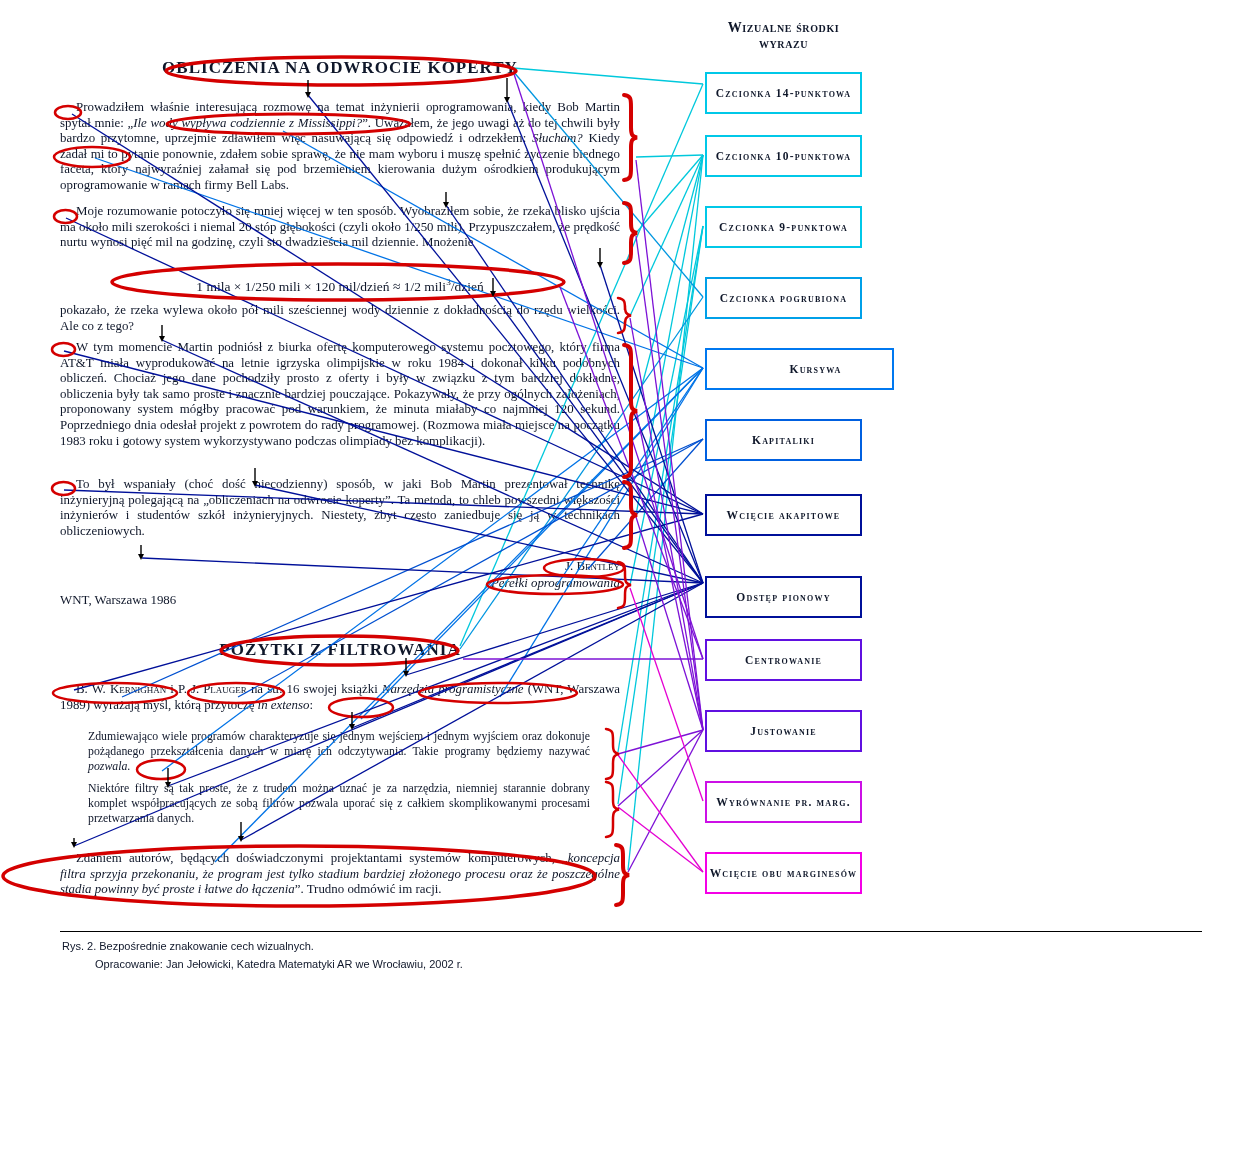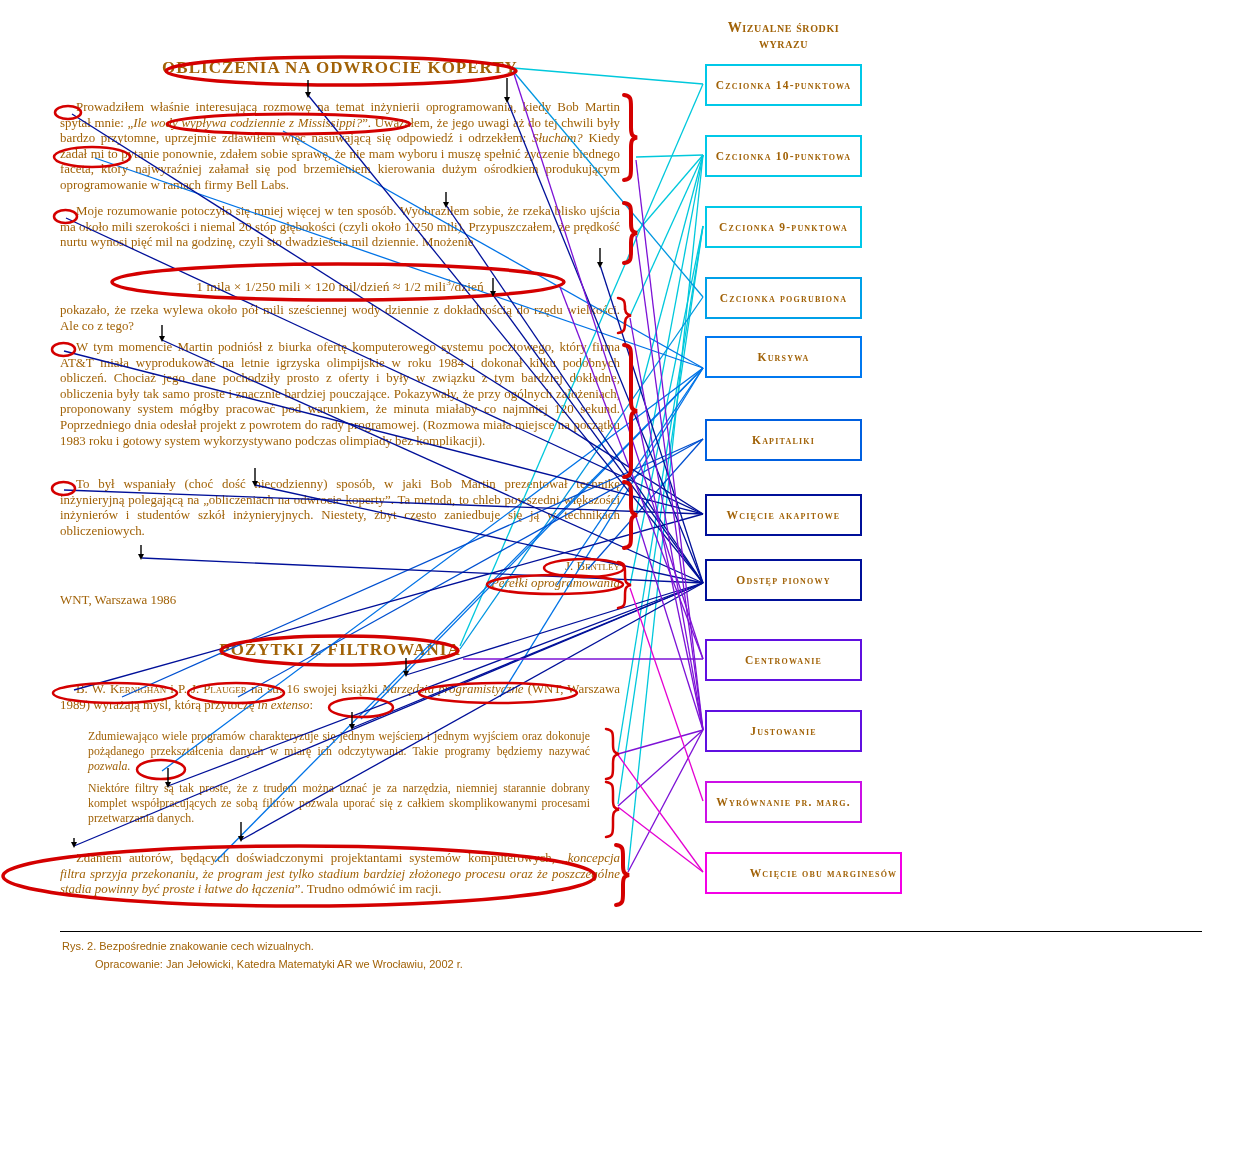--- a/index.html
+++ b/index.html
@@ -1,17 +1,17 @@
 <!DOCTYPE html>
 <html><head>
 <meta charset="utf-8">
 <style>
   html,body{margin:0;padding:0;background:#fff}
   .page{position:relative;width:1239px;height:1170px;background:#fff;
-        font-family:"Liberation Serif","DejaVu Serif",serif;color:#a16207;overflow:hidden}
+        font-family:"Liberation Serif","DejaVu Serif",serif;color:#0f172a;overflow:hidden}
   .block{position:absolute;text-align:justify}
   .block .i{font-style:italic}
   .block .sc{font-variant:small-caps}
   .block .sup{vertical-align:super;font-size:68%}
   .hdr{position:absolute;left:703px;top:20px;width:161px;text-align:center;
        font-weight:bold;font-variant:small-caps;font-size:14px;letter-spacing:.6px}
   .box{position:absolute;left:705px;width:153px;height:38px;border:2px solid #000;
        display:flex;align-items:center;justify-content:center;background:#fff}
   .box span{font-variant:small-caps;font-weight:bold;font-size:11.5px;letter-spacing:1.2px;white-space:nowrap}
   .rule{position:absolute;left:60px;top:931px;width:1142px;border-top:1.5px solid #000}
@@ -34,54 +34,54 @@
       <div class="block" style="top: 559px; left: 60px; width: 560px; font-size: 12.9px; line-height: 15.6px; text-align: right;"><span class="sc">J. Bentley</span></div>
       <div class="block" style="top: 576px; left: 60px; width: 560px; font-size: 12.9px; line-height: 15.6px; text-align: right;"><span class="i">Perełki oprogramowania</span></div>
       <div class="block" style="top: 593px; left: 60px; width: 560px; font-size: 12.9px; line-height: 15.6px; text-align: left;"><span>WNT, Warszawa 1986</span></div>
       <div class="block" style="top: 640px; left: 60px; width: 560px; font-size: 17px; line-height: 20px; text-align: center; font-weight: bold; letter-spacing: 1px;"><span>POŻYTKI Z FILTROWANIA</span></div>
       <div class="block" style="top: 682px; left: 60px; width: 560px; font-size: 12.9px; line-height: 15.6px; text-indent: 16px;"><span class="sc">B. W. Kernighan</span><span> i </span><span class="sc">P. J. Plauger</span><span> na str. 16 swojej książki </span><span class="i">Narzędzia programistyczne</span><span> (WNT, Warszawa 1989) wyrażają myśl, którą przytoczę </span><span class="i">in extenso</span><span>:</span></div>
       <div class="block" style="top: 729px; left: 88px; width: 502px; font-size: 11.8px; line-height: 15.2px;"><span>Zdumiewająco wiele programów charakteryzuje się jednym wejściem i jednym wyjściem oraz dokonuje pożądanego przekształcenia danych w miarę ich odczytywania. Takie programy będziemy nazywać </span><span class="i">pozwala</span><span>.</span></div>
       <div class="block" style="top: 781px; left: 88px; width: 502px; font-size: 11.8px; line-height: 15.2px;"><span>Niektóre filtry są tak proste, że z trudem można uznać je za narzędzia, niemniej starannie dobrany komplet współpracujących ze sobą filtrów pozwala uporać się z całkiem skomplikowanymi procesami przetwarzania danych.</span></div>
       <div class="block" style="top: 851px; left: 60px; width: 560px; font-size: 12.9px; line-height: 15.6px; text-indent: 16px;"><span>Zdaniem autorów, będących doświadczonymi projektantami systemów komputerowych, „</span><span class="i">koncepcja filtra sprzyja przekonaniu, że program jest tylko stadium bardziej złożonego procesu oraz że poszczególne stadia powinny być proste i łatwe do łączenia</span><span>”. Trudno odmówić im racji.</span></div>
     </div>
   <div id="boxes">
-      <div class="box" style="top: 64px; border-color: rgb(0, 200, 232);">
+      <div class="box" style="top: 72px; border-color: rgb(0, 200, 232);">
         <span>Czcionka 14-punktowa</span>
       </div>
       <div class="box" style="top: 135px; border-color: rgb(0, 200, 232);">
         <span>Czcionka 10-punktowa</span>
       </div>
       <div class="box" style="top: 206px; border-color: rgb(0, 200, 232);">
         <span>Czcionka 9-punktowa</span>
       </div>
       <div class="box" style="top: 277px; border-color: rgb(0, 160, 232); justify-content: center;">
         <span>Czcionka pogrubiona</span>
       </div>
-      <div class="box" style="top: 336px; border-color: rgb(0, 120, 240);">
+      <div class="box" style="top: 348px; border-color: rgb(0, 120, 240); padding-left: 32px;">
         <span>Kursywa</span>
       </div>
       <div class="box" style="top: 419px; border-color: rgb(0, 96, 224);">
         <span>Kapitaliki</span>
       </div>
       <div class="box" style="top: 494px; border-color: rgb(0, 16, 153);">
         <span>Wcięcie akapitowe</span>
       </div>
-      <div class="box" style="top: 559px; border-color: rgb(0, 16, 153);">
+      <div class="box" style="top: 576px; border-color: rgb(0, 16, 153);">
         <span>Odstęp pionowy</span>
       </div>
       <div class="box" style="top: 639px; border-color: rgb(96, 16, 224);">
         <span>Centrowanie</span>
       </div>
       <div class="box" style="top: 710px; border-color: rgb(96, 16, 224);">
         <span>Justowanie</span>
       </div>
       <div class="box" style="top: 781px; border-color: rgb(204, 16, 230); justify-content: center;">
         <span>Wyrównanie pr. marg.</span>
       </div>
-      <div class="box" style="top: 852px; border-color: rgb(244, 0, 230); padding-left: 40px;">
+      <div class="box" style="top: 852px; border-color: rgb(244, 0, 230);">
         <span>Wcięcie obu marginesów</span>
       </div>
     </div>
   <div class="rule"></div>
   <div class="cap" style="left:62px;top:940px">Rys. 2. Bezpośrednie znakowanie cech wizualnych.</div>
   <div class="cap" style="left:95px;top:958px">Opracowanie: Jan Jełowicki, Katedra Matematyki AR we Wrocławiu, 2002 r.</div>
   <svg id="overlay" width="1239" height="1170" viewBox="0 0 1239 1170">
       <line x1="513" y1="68" x2="703" y2="84" stroke="#00C8DC" stroke-width="1.3"></line>
       <line x1="460" y1="646" x2="703" y2="84" stroke="#00C8DC" stroke-width="1.3"></line>
       <line x1="636" y1="157" x2="703" y2="155" stroke="#00C8DC" stroke-width="1.3"></line>

